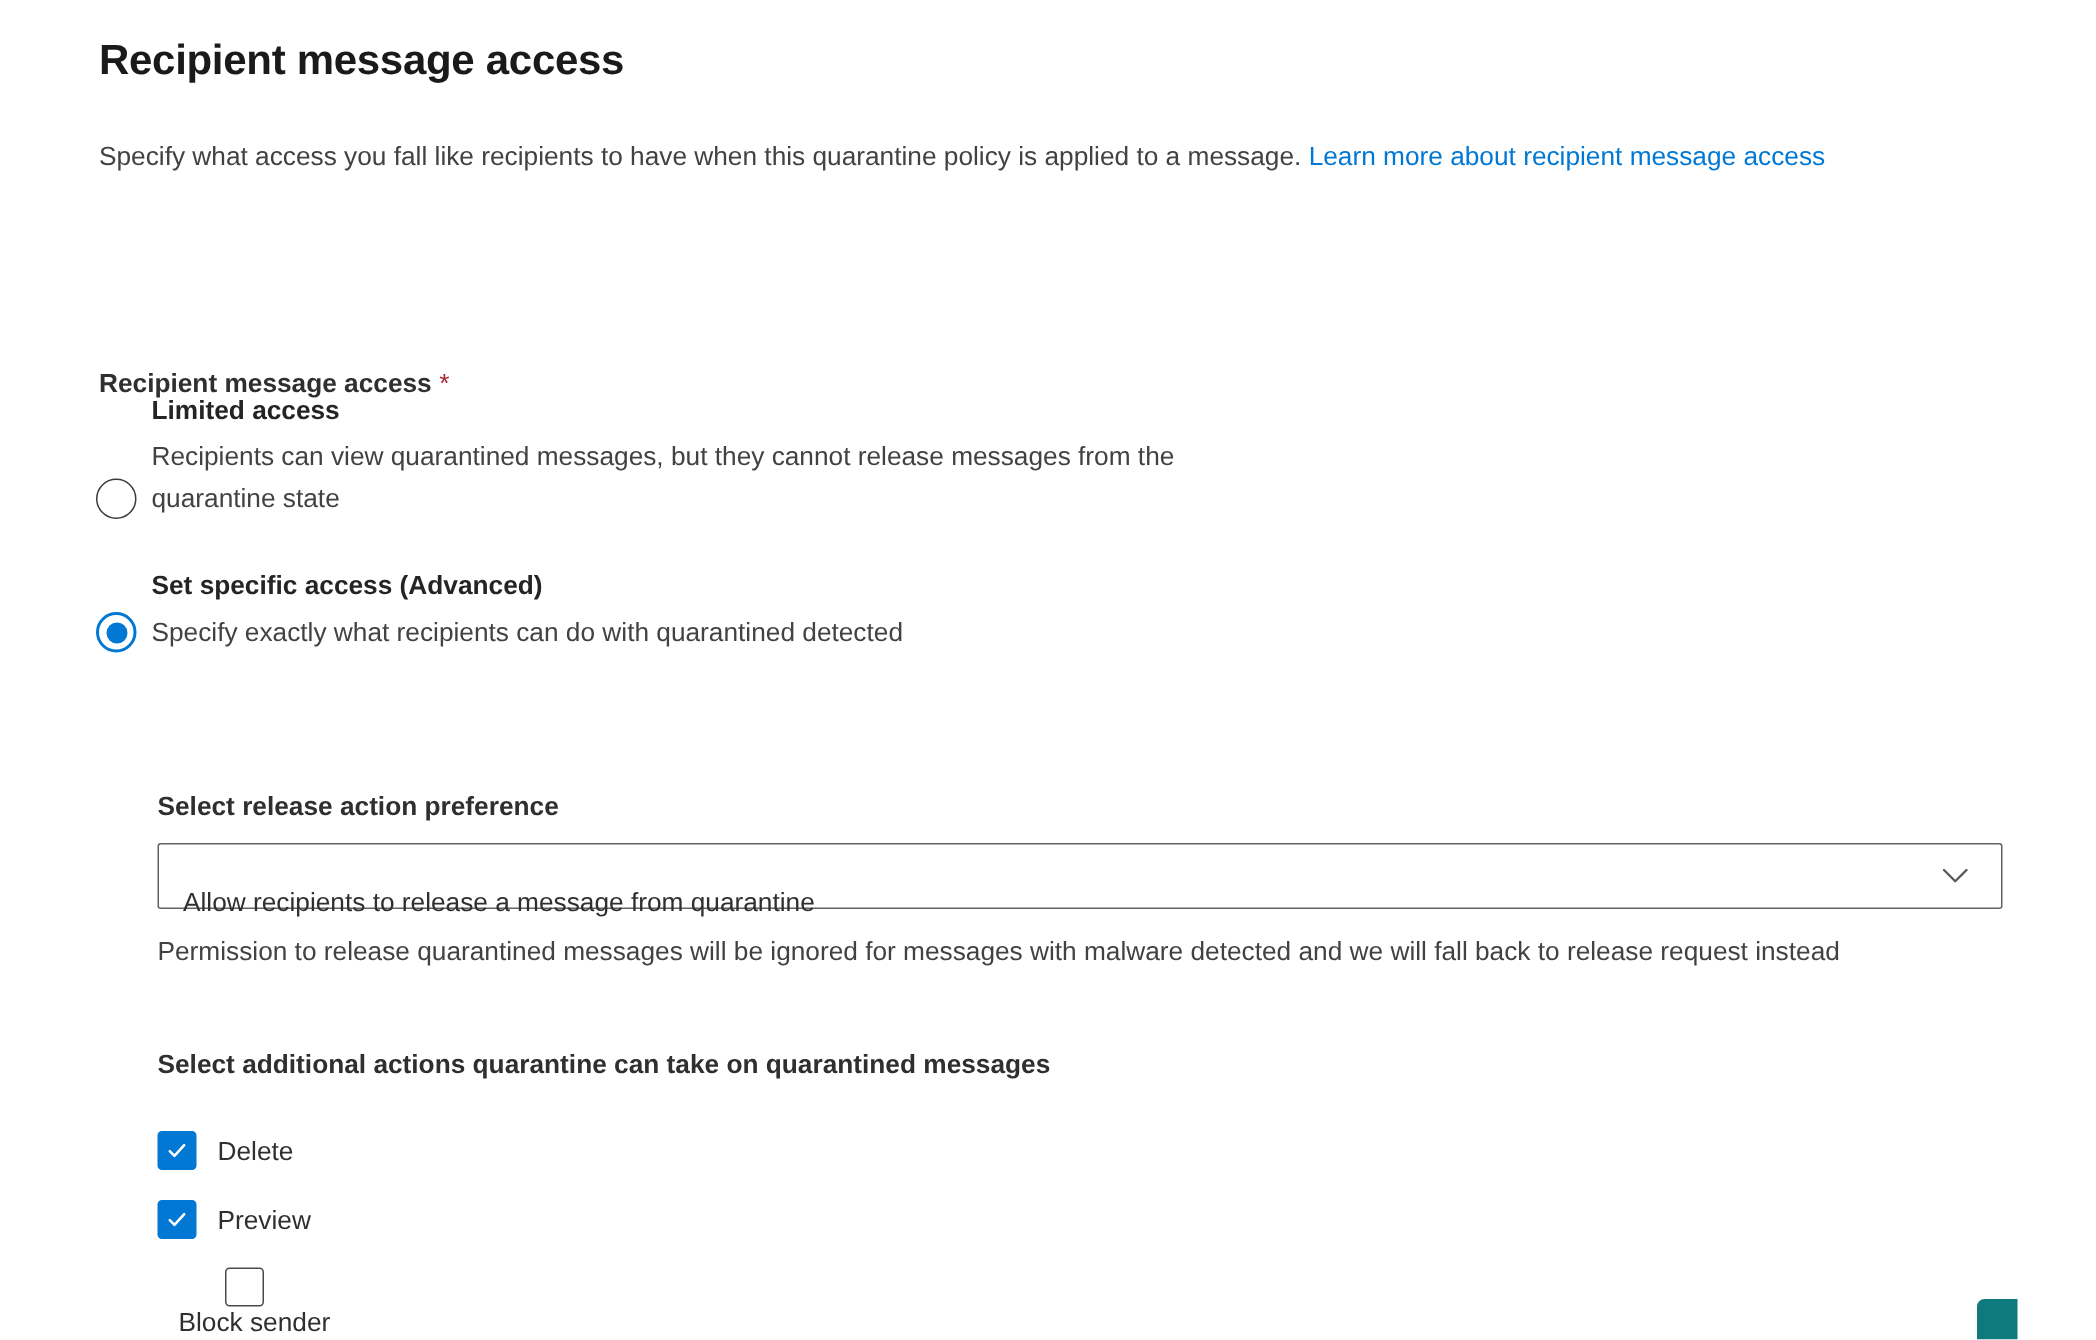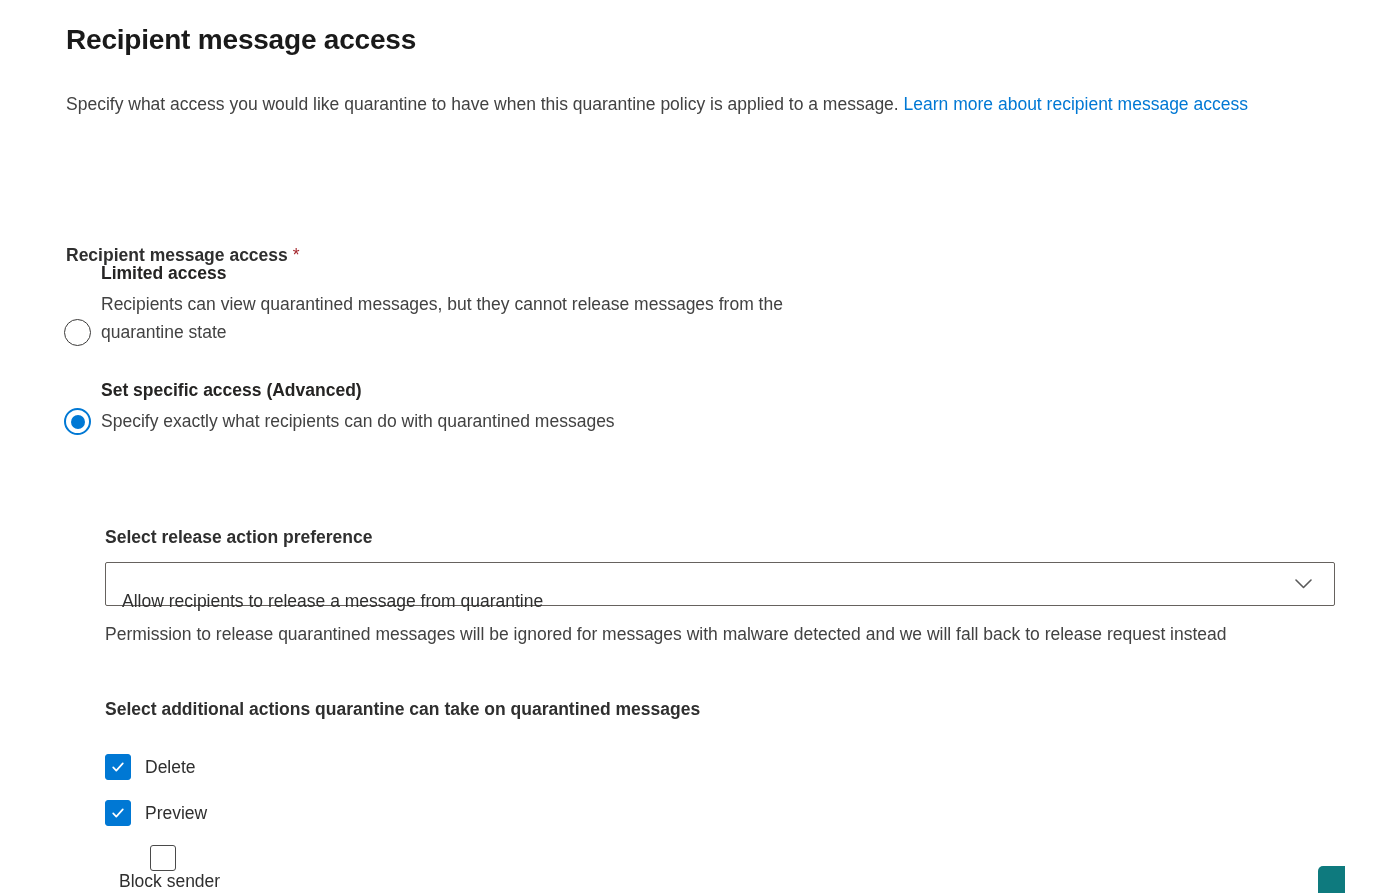--- a/index.html
+++ b/index.html
@@ -201,41 +201,41 @@
     font-family: inherit;
   }
 </style>
 </head>
 <body>
 
 <div class="canvas">
 
   <h1 class="page-title">Recipient message access</h1>
 
-  <p class="intro"><span>Specify what access you would like quarantine to have when this quarantine policy is applied to a message. </span><a>Learn more about recipient message access</a></p>
+  <p class="intro"><span>Specify what access you fall like recipients to have when this quarantine policy is applied to a message. </span><a>Learn more about recipient message access</a></p>
 
   <div class="group-label"><span>Recipient message access</span><span class="required">*</span></div>
 
   <div class="radio-option limited">
     <span class="radio-outer">
       
     </span>
     <span class="radio-body">
       <span class="radio-title">Limited access</span>
       <div class="radio-desc">Recipients can view quarantined messages, but they cannot release messages from the quarantine state</div>
     </span>
   </div>
 
   <div class="radio-option advanced">
     <span class="radio-outer selected">
       <span class="radio-dot"></span>
     </span>
     <span class="radio-body">
       <span class="radio-title">Set specific access (Advanced)</span>
-      <div class="radio-desc">Specify exactly what recipients can do with quarantined messages</div>
+      <div class="radio-desc">Specify exactly what recipients can do with quarantined detected</div>
     </span>
   </div>
 
   <div class="field-label label-release">Select release action preference</div>
 
   <div class="dropdown">
     <span class="dropdown-value">Allow recipients to release a message from quarantine</span>
     <span class="dropdown-chevron">
       <svg width="17" height="10" viewBox="0 0 17 10">
         <path d="M1 1 L8.5 8.5 L16 1" stroke="#5a5a5a" stroke-width="1.6" fill="none" stroke-linecap="round" stroke-linejoin="round"></path>

